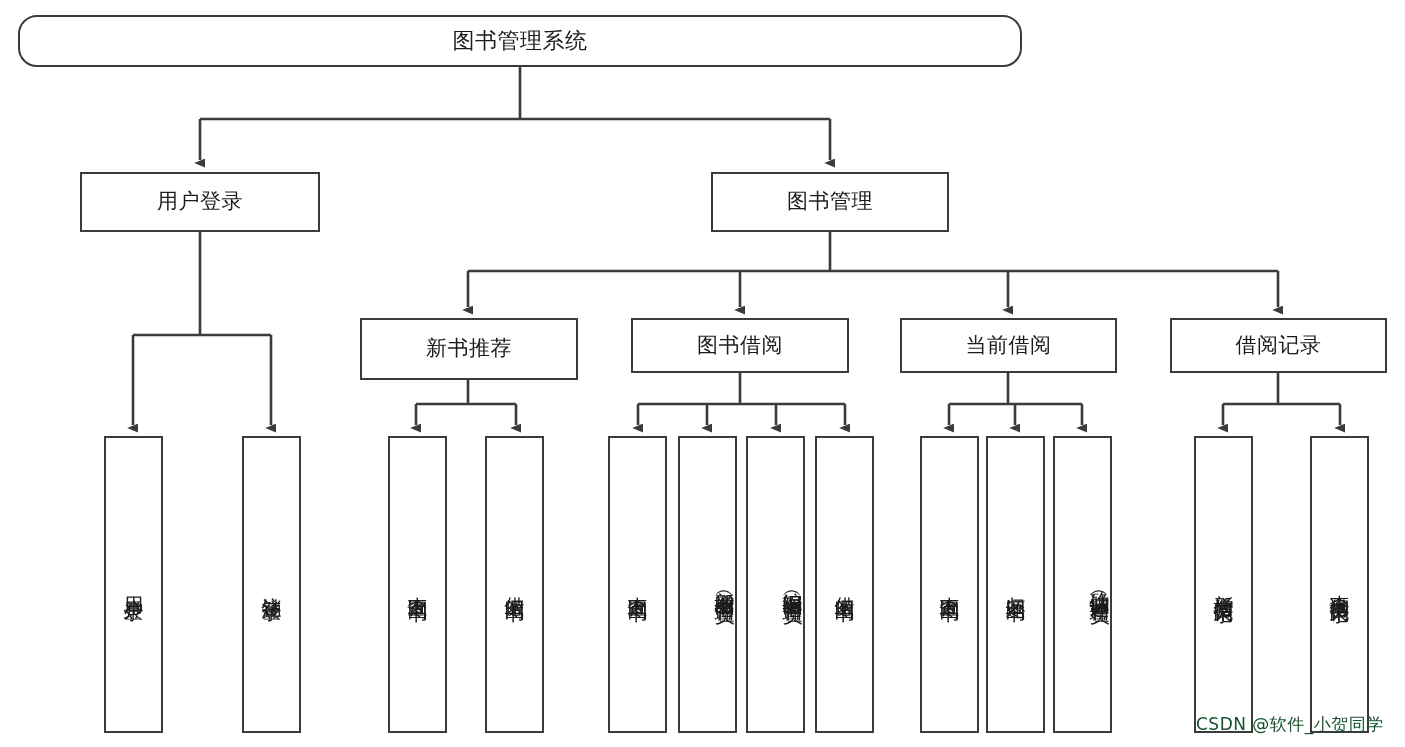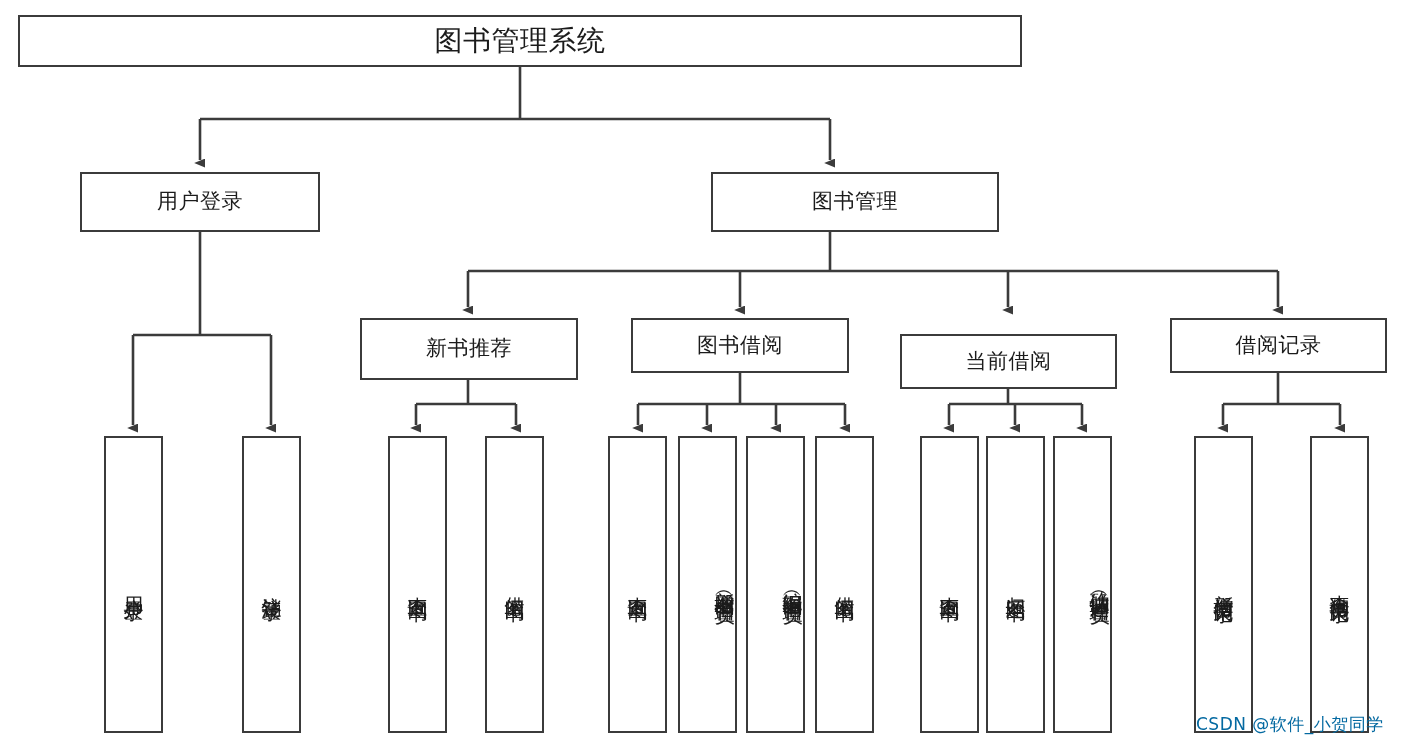--- a/index.html
+++ b/index.html
@@ -35,21 +35,22 @@
     align-items: center;
     justify-content: center;
     color: #1b1b1b;
   }
   .node.horiz {
     font-size: 21px;
     letter-spacing: 0.5px;
     line-height: 1.1;
   }
   .node.root {
-    font-size: 28px;
+    font-size: 22px;
+    border-radius: 19px;
   }
   .node.leaf {
     writing-mode: vertical-rl;
     text-orientation: upright;
     font-size: 20px;
     letter-spacing: 2px;
     line-height: 1.05;
     padding-top: 6px;
     padding-bottom: 6px;
     align-items: flex-start;
@@ -59,21 +60,21 @@
     align-items: center;
   }
   .leaf-text {
     writing-mode: vertical-rl;
     text-orientation: upright;
     white-space: nowrap;
   }
   .watermark {
     position: absolute;
     font-size: 17px;
-    color: #0369a1;
+    color: #14532d;
     white-space: nowrap;
     letter-spacing: 0.5px;
   }
 </style>
 </head>
 <body>
 
 <div id="diagram-root">
 
   <svg class="edges" viewBox="0 0 1405 747" xmlns="http://www.w3.org/2000/svg">
@@ -127,31 +128,31 @@
     </g>
   </svg>
 
   <div class="node horiz root" style="left:18px; top:15px; width:1004px; height:52px;">
     <span>图书管理系统</span>
   </div>
 
   <div class="node horiz" style="left:80px; top:172px; width:240px; height:60px;">
     <span>用户登录</span>
   </div>
-  <div class="node horiz" style="left:711px; top:172px; width:288px; height:60px;">
+  <div class="node horiz" style="left:711px; top:172px; width:238px; height:60px;">
     <span>图书管理</span>
   </div>
 
   <div class="node horiz" style="left:360px; top:318px; width:218px; height:62px;">
     <span>新书推荐</span>
   </div>
   <div class="node horiz" style="left:631px; top:318px; width:218px; height:55px;justify-content:center;">
     <span>图书借阅</span>
   </div>
-  <div class="node horiz" style="left:900px; top:318px; width:217px; height:55px;margin-top:16px;">
+  <div class="node horiz" style="left:900px; top:318px; width:217px; height:55px;">
     <span>当前借阅</span>
   </div>
   <div class="node horiz" style="left:1170px; top:318px; width:217px; height:55px;align-items:center;">
     <span>借阅记录</span>
   </div>
 
   <div class="node leaf centerv" style="left:104px; top:436px; width:59px; height:297px;">
     <span class="leaf-text">用户登录</span>
   </div>
   <div class="node leaf centerv" style="left:242px; top:436px; width:59px; height:297px;">

